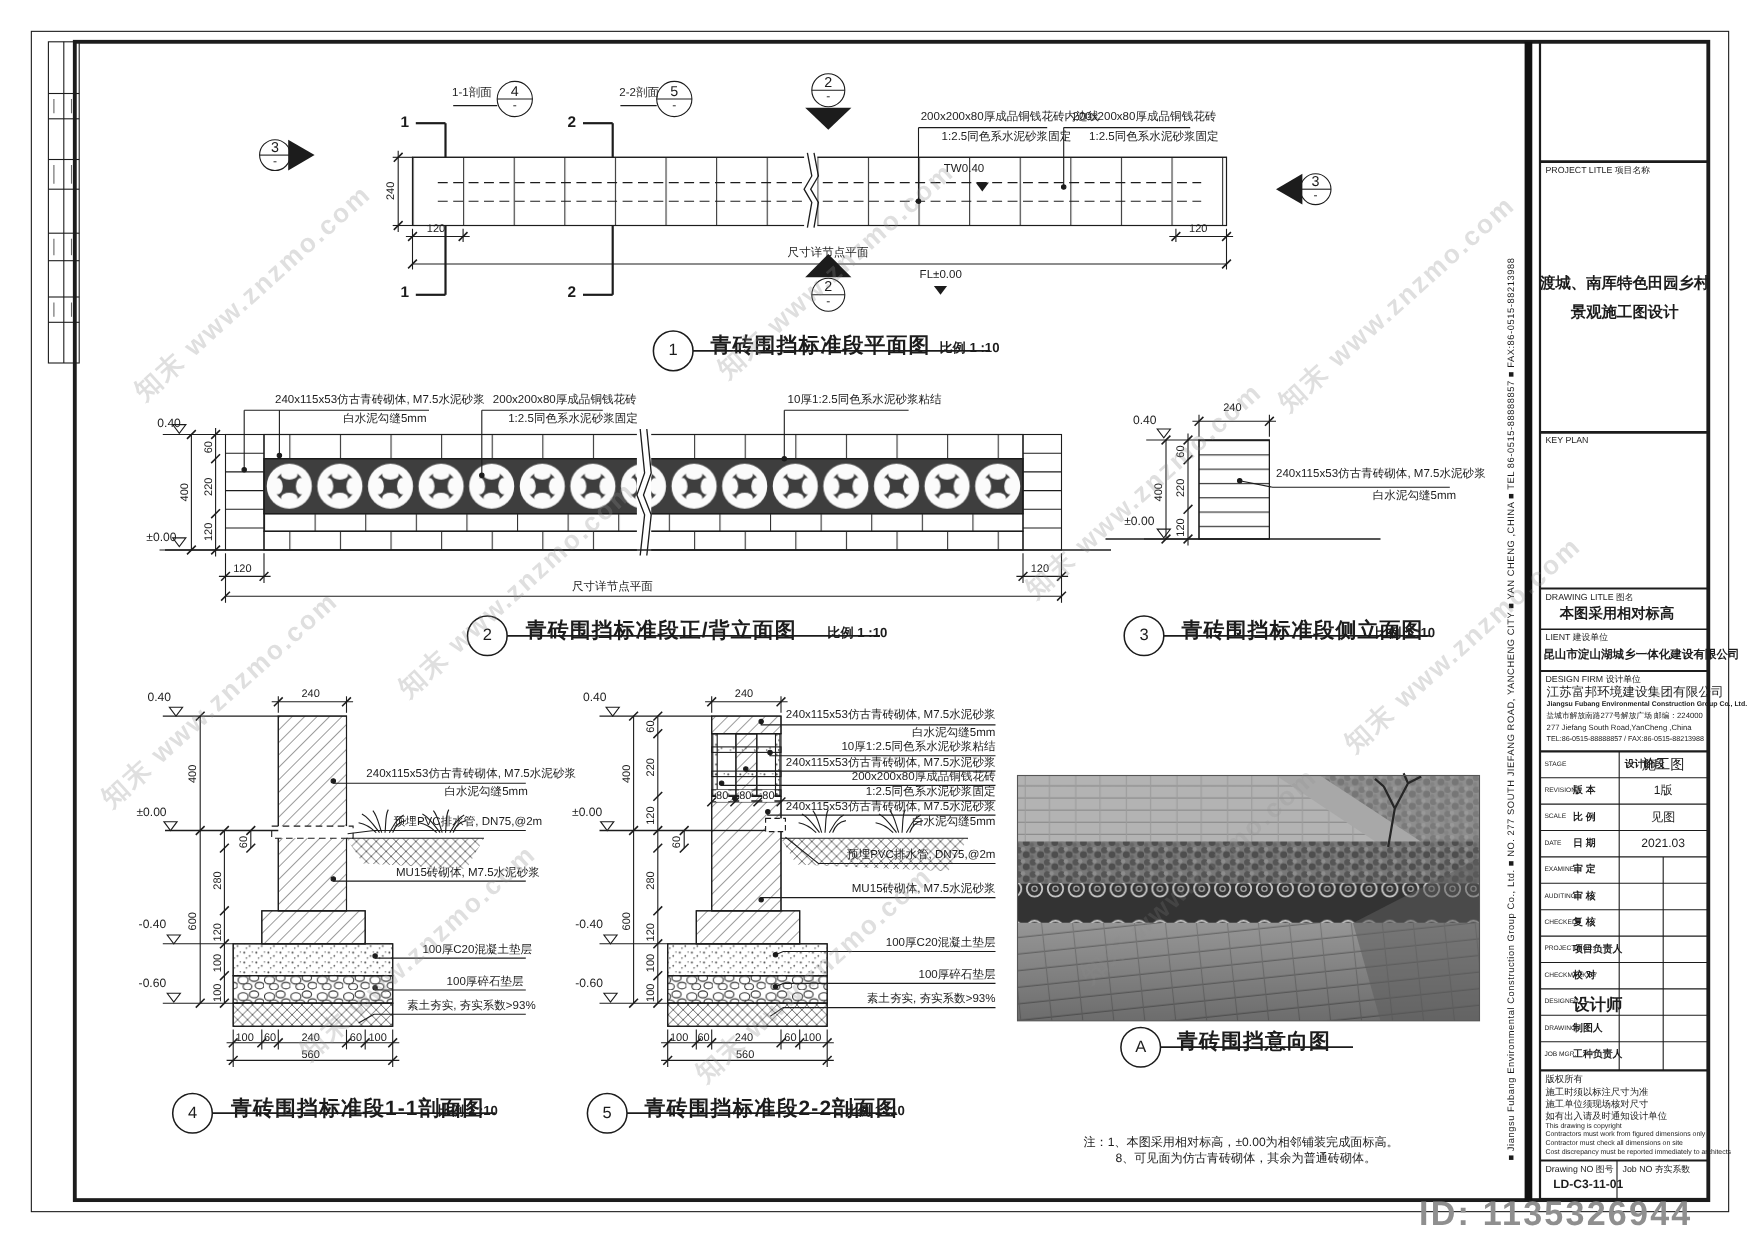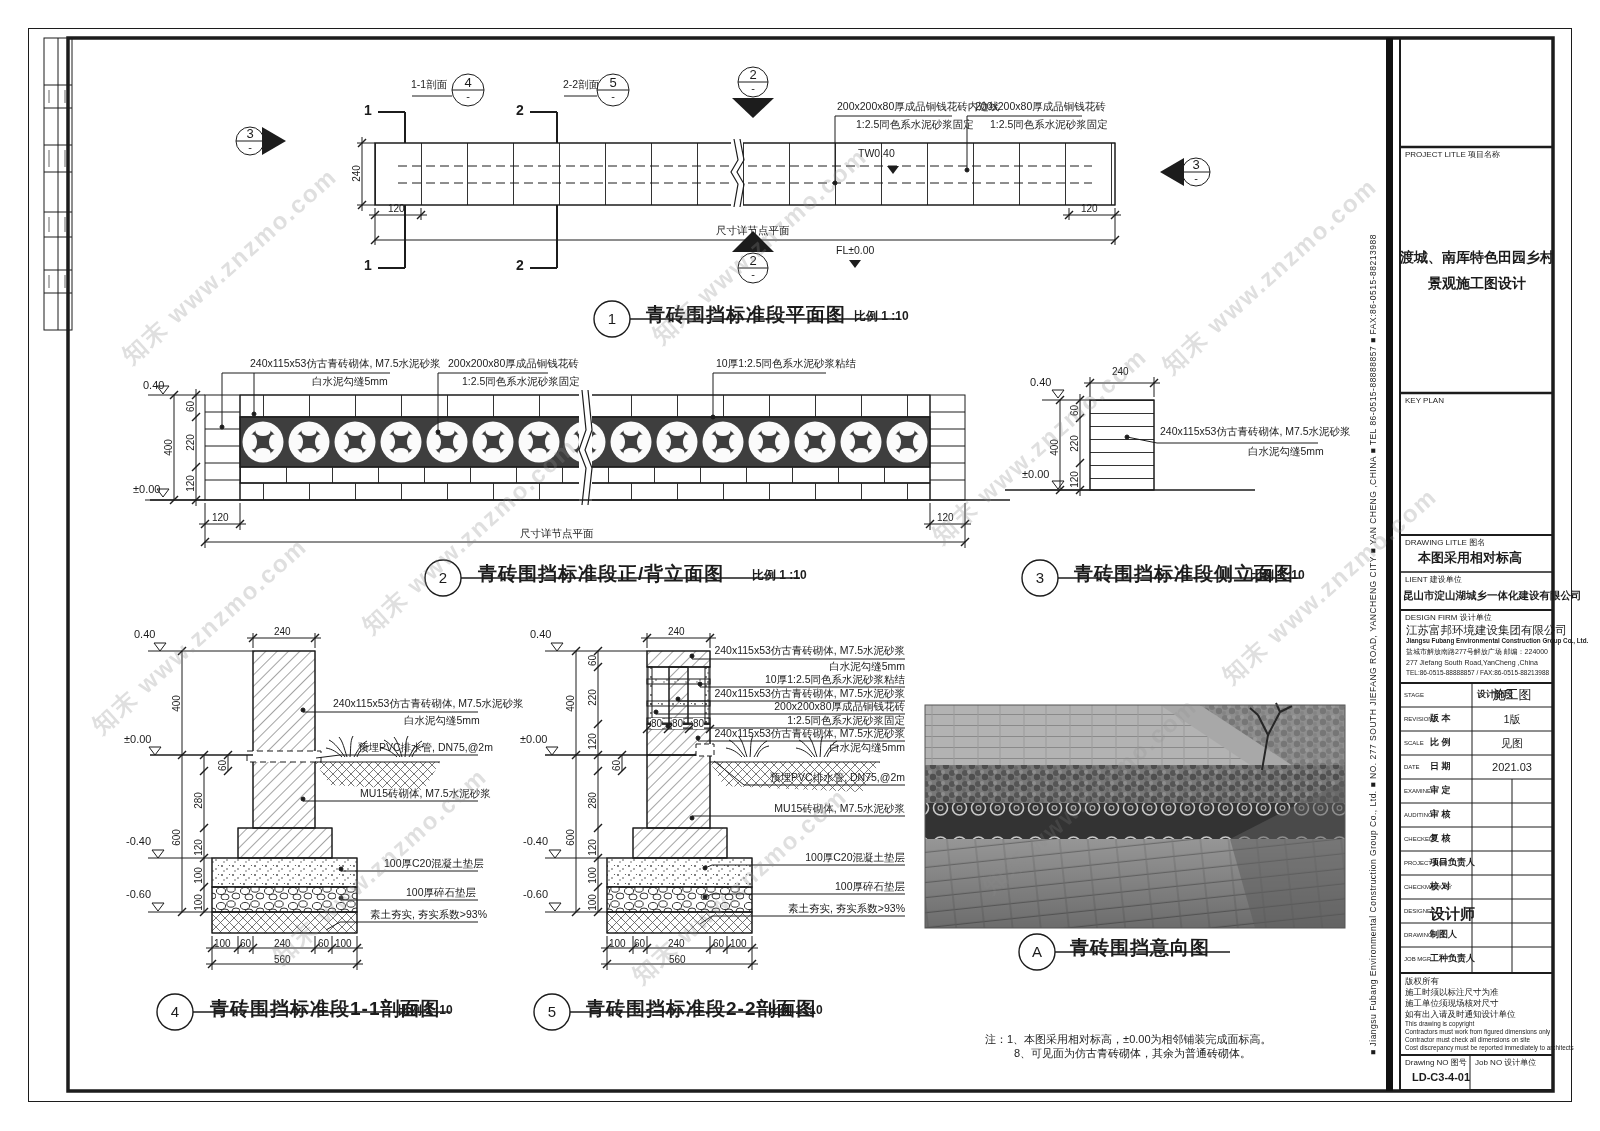--- a/index.html
+++ b/index.html
@@ -725,27 +725,28 @@
 
 <span class="t" style="left:1405px;top:977px;font-size:8.5px;">版权所有</span>
 <span class="t" style="left:1405px;top:988px;font-size:8.5px;">施工时须以标注尺寸为准</span>
 <span class="t" style="left:1405px;top:999px;font-size:8.5px;">施工单位须现场核对尺寸</span>
 <span class="t" style="left:1405px;top:1010px;font-size:8.5px;">如有出入请及时通知设计单位</span>
 <span class="t" style="left:1405px;top:1021px;font-size:6.3px;">This drawing is copyright</span>
 <span class="t" style="left:1405px;top:1029px;font-size:6.3px;">Contractors must work from figured dimensions only</span>
 <span class="t" style="left:1405px;top:1037px;font-size:6.3px;">Contractor must check all dimensions on site</span>
 <span class="t" style="left:1405px;top:1045px;font-size:6.3px;">Cost discrepancy must be reported immediately to architects</span>
 <span class="t tb" style="left:1405px;top:1059px;">Drawing NO  图号</span>
-<span class="t tb" style="left:1475px;top:1059px;">Job NO  设计单位</span>
-<span class="t tbb" style="left:1412px;top:1071px;font-size:11px;">LD-C3-4-01</span>
+<span class="t tb" style="left:1475px;top:1059px;">Job NO  夯实系数</span>
+<span class="t tbb" style="left:1412px;top:1071px;font-size:11px;">LD-C3-11-01</span>
 
 <span class="wm" style="left:90px;top:250px;">知末 www.znzmo.com</span>
 <span class="wm" style="left:330px;top:520px;">知末 www.znzmo.com</span>
 <span class="wm" style="left:620px;top:230px;">知末 www.znzmo.com</span>
 <span class="wm" style="left:900px;top:430px;">知末 www.znzmo.com</span>
 <span class="wm" style="left:1130px;top:260px;">知末 www.znzmo.com</span>
 <span class="wm" style="left:240px;top:850px;">知末 www.znzmo.com</span>
 <span class="wm" style="left:600px;top:870px;">知末 www.znzmo.com</span>
 <span class="wm" style="left:950px;top:780px;opacity:.7;">知末 www.znzmo.com</span>
 <span class="wm" style="left:1190px;top:570px;">知末 www.znzmo.com</span>
 <span class="wm" style="left:60px;top:620px;">知末 www.znzmo.com</span>
+<div id="idtag">ID: 1135326944</div>
 
 </div>
 
 </body></html>

